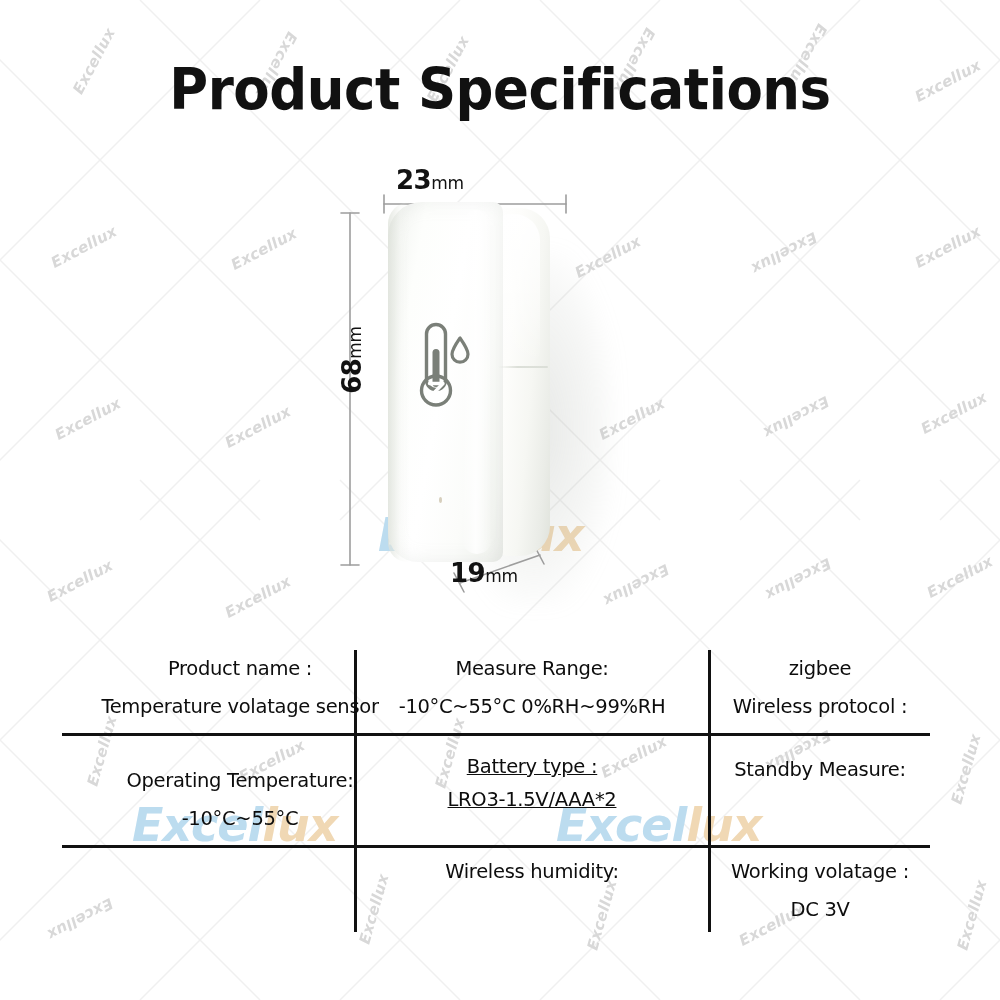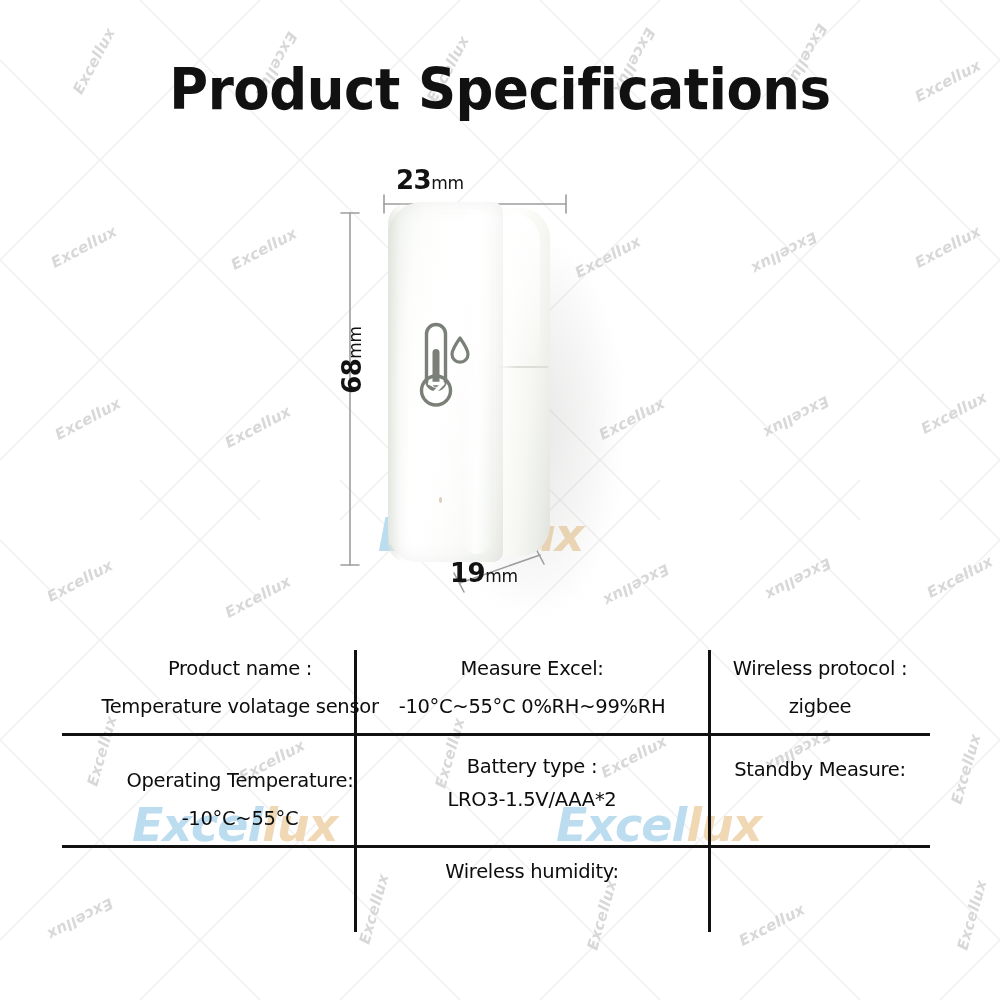--- a/index.html
+++ b/index.html
@@ -438,38 +438,42 @@
     <div class="rule" id="rule-1"></div>
     <div class="rule" id="rule-2"></div>
     <div class="vdiv" id="vdiv-1"></div>
     <div class="vdiv" id="vdiv-2"></div>
 
     <div class="cell r1 c1">
       <span class="ln">Product name :</span>
       <span class="ln">Temperature volatage sensor</span>
     </div>
     <div class="cell r1 c2">
-      <span class="ln">Measure Excel:</span>
+      <span class="ln">Measure Range:</span>
       <span class="ln">-10°C~55°C 0%RH~99%RH</span>
     </div>
     <div class="cell r1 c3">
+      <span class="ln">zigbee</span>
       <span class="ln">Wireless protocol :</span>
-      <span class="ln">zigbee</span>
     </div>
 
     <div class="cell r2 c1" style="top:124px;">
       <span class="ln">Operating Temperature:</span>
       <span class="ln">-10°C~55°C</span>
     </div>
-    <div class="cell r2 c2" style="line-height:1.68;">
+    <div class="cell r2 c2" style="line-height:1.68;text-decoration:underline;">
       <span class="ln">Battery type&nbsp;:</span>
       <span class="ln">LRO3-1.5V/AAA*2</span>
     </div>
     <div class="cell r2 c3">
       <span class="ln">Standby Measure:</span>
     </div>
 
     <div class="cell r3 c2" style="top:215px;">
       <span class="ln">Wireless humidity:</span>
     </div>
+    <div class="cell r3 c3" style="top:215px;">
+      <span class="ln">Working volatage :</span>
+      <span class="ln">DC 3V</span>
+    </div>
   </div>
 
 </div>
 
 </body></html>

